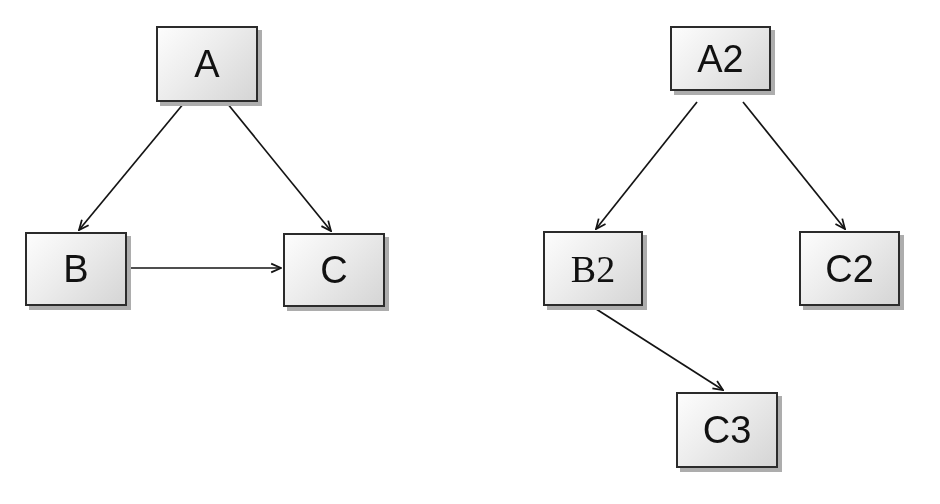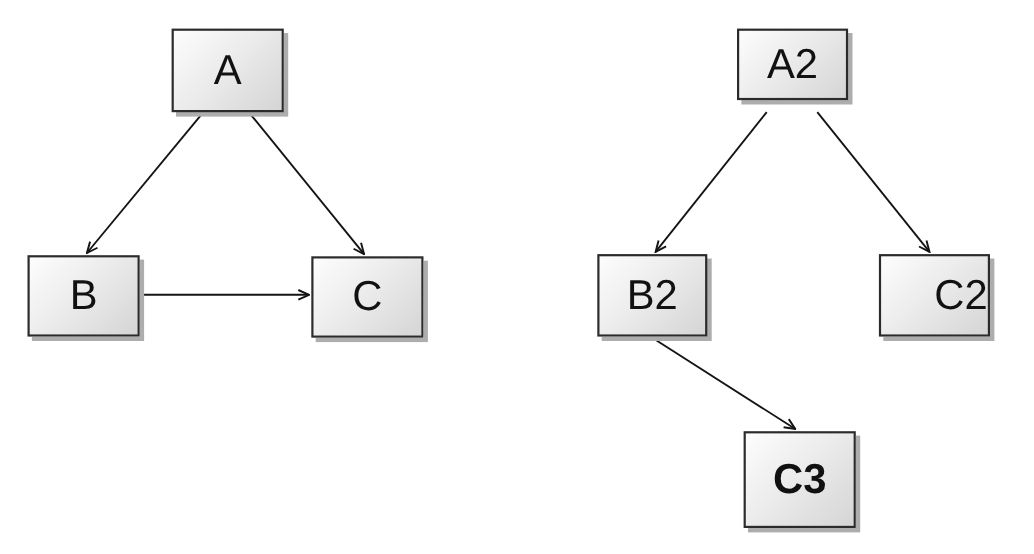--- a/index.html
+++ b/index.html
@@ -80,22 +80,22 @@
     </div>
     <div class="node" style="left: 25px; top: 232px; width: 102px; height: 74px;">
       <span class="label">B</span>
     </div>
     <div class="node" style="left: 283px; top: 233px; width: 102px; height: 74px;">
       <span class="label">C</span>
     </div>
     <div class="node" style="left: 670px; top: 26px; width: 101px; height: 65px;">
       <span class="label">A2</span>
     </div>
-    <div class="node" style="left: 543px; top: 231px; width: 100px; height: 75px;">
+    <div class="node" style="left: 543px; top: 231px; width: 100px; height: 75px; font-family: Liberation Serif, serif;">
       <span class="label">B2</span>
     </div>
-    <div class="node" style="left: 799px; top: 231px; width: 101px; height: 75px; justify-content: flex-end;">
+    <div class="node" style="left: 799px; top: 231px; width: 101px; height: 75px;">
       <span class="label">C2</span>
     </div>
-    <div class="node" style="left: 676px; top: 392px; width: 102px; height: 88px; font-weight: bold;">
+    <div class="node" style="left: 676px; top: 392px; width: 102px; height: 76px;">
       <span class="label">C3</span>
     </div>
   </div>
 
 </body></html>

